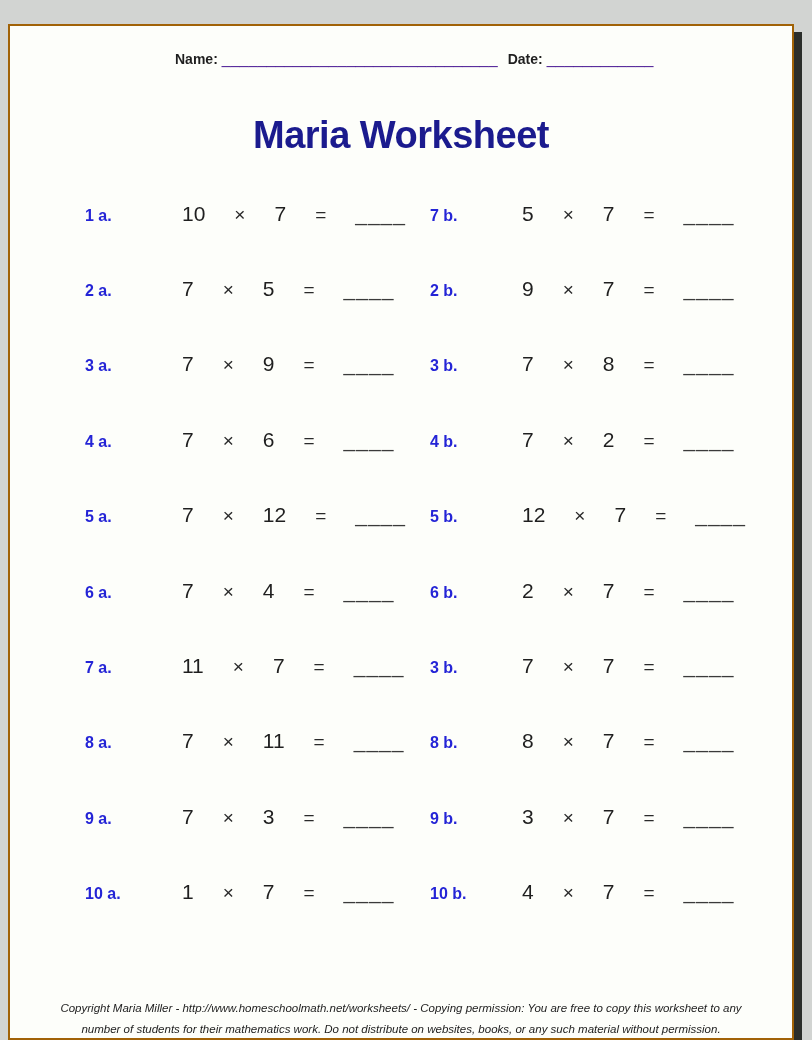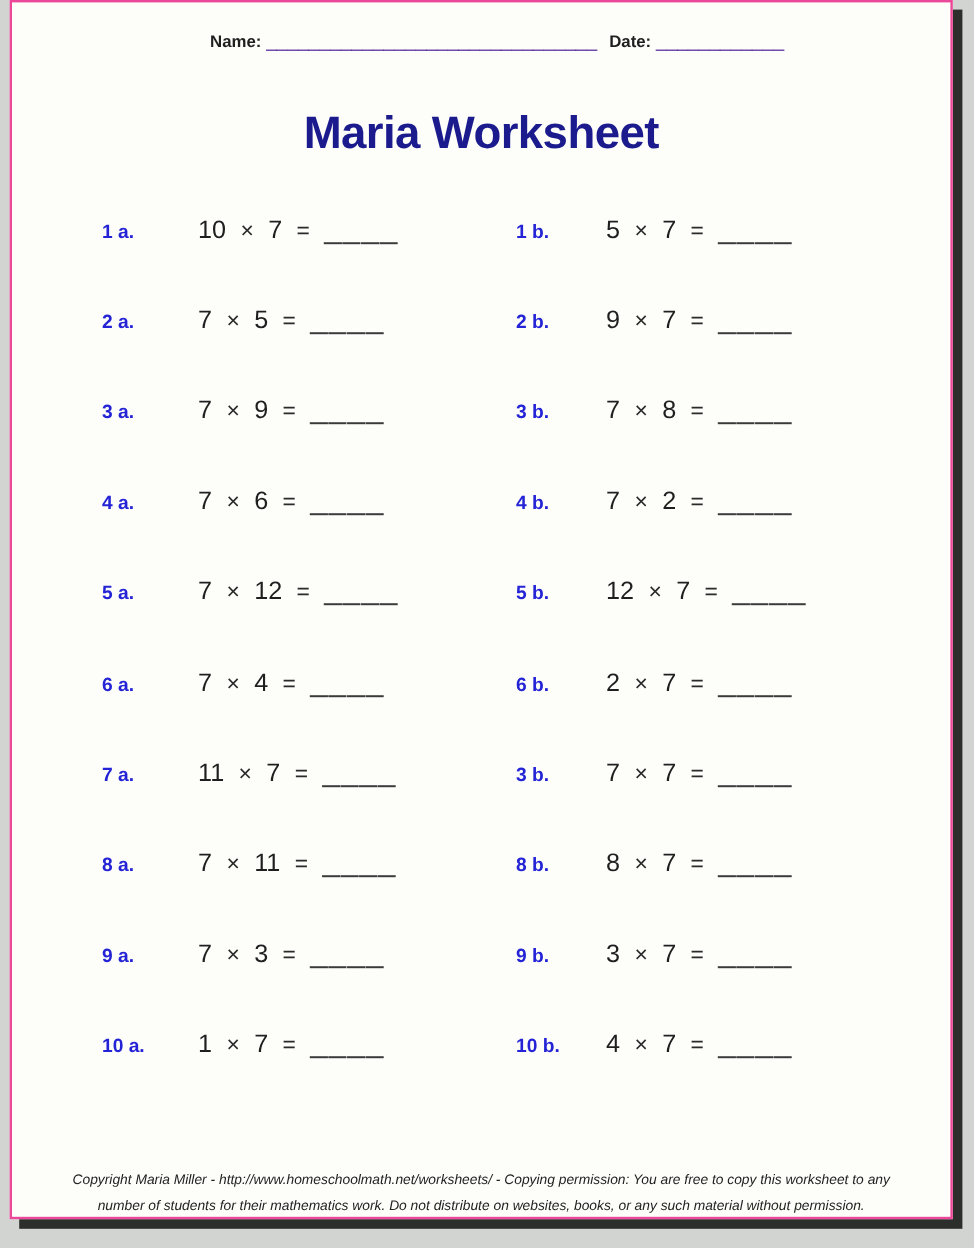--- a/index.html
+++ b/index.html
@@ -2,23 +2,23 @@
 <html style="--title_navy: #1b1b8e; --problem_blue: #2424d6; --text_black: #1f1f1f; --page_bg: #fdfefa; --outer_bg: #d2d4d2;"><head>
 <meta charset="utf-8">
 <style>
   html,body{margin:0;padding:0;}
   body{
     background:var(--outer_bg,#d2d4d2);
     font-family:"Liberation Sans","DejaVu Sans",sans-serif;
     width:812px;height:1040px;position:relative;overflow:hidden;
   }
   .page{
-    position:absolute;left:8px;top:0;width:786px;height:1016px;
+    position:absolute;left:8px;top:24px;width:786px;height:1016px;
     background:var(--page_bg,#fdfefa);
-    border:2px solid #ec4899;
+    border:2px solid #a16207;
     box-shadow:8px 8px 0 #2b2e2b;
     box-sizing:border-box;
   }
   
   .header-row{
     position:absolute;left:165px;top:24px;
     display:flex;align-items:baseline;white-space:nowrap;
   }
   .hdr-label{font-weight:bold;font-size:14px;color:var(--text_black,#1f1f1f);}
   .hdr-line{font-size:16px;color:#4c1d95;margin-left:4px;letter-spacing:0;}
@@ -31,33 +31,33 @@
     color:var(--title_navy,#1b1b8e);
     letter-spacing:-0.5px;
   }
   
   .problems{
     position:absolute;left:75px;top:150px;width:660px;height:754px;
   }
   .prob-row{position:relative;height:75.4px;}
   .cell{
     position:absolute;top:50%;transform:translateY(-50%);
-    display:flex;align-items:baseline;gap:12px;white-space:nowrap;
+    display:flex;align-items:baseline;gap:29px;white-space:nowrap;
   }
   .col-a{left:0;}
   .col-b{left:345px;}
   .plabel{
     display:inline-block;width:68px;
     font-size:16px;font-weight:bold;
     color:var(--problem_blue,#2424d6);
   }
   .col-b .plabel{width:63px;}
   .num,.op{font-size:21px;color:var(--text_black,#1f1f1f);}
   .op{font-size:19px;color:#2a2a2a;}
-  .blank{font-size:26px;color:#3a3a3a;letter-spacing:1px;}
+  .blank{font-size:21px;color:#3a3a3a;letter-spacing:1px;}
   
   .footer{
     position:absolute;left:0;right:0;top:972px;
     text-align:center;
     font-size:11.5px;font-style:italic;
     color:#222;line-height:20.5px;
   }
 </style>
 </head>
 <body>
@@ -77,21 +77,21 @@
       <div class="prob-row">
         <div class="cell col-a">
           <span class="plabel">1 a.</span>
           <span class="num">10</span>
           <span class="op">×</span>
           <span class="num">7</span>
           <span class="op">=</span>
           <span class="blank">____</span>
         </div>
         <div class="cell col-b">
-          <span class="plabel">1 b.</span>
+          <span class="plabel">7 b.</span>
           <span class="num">5</span>
           <span class="op">×</span>
           <span class="num">7</span>
           <span class="op">=</span>
           <span class="blank">____</span>
         </div>
       </div>
       <div class="prob-row">
         <div class="cell col-a">
           <span class="plabel">2 a.</span>

